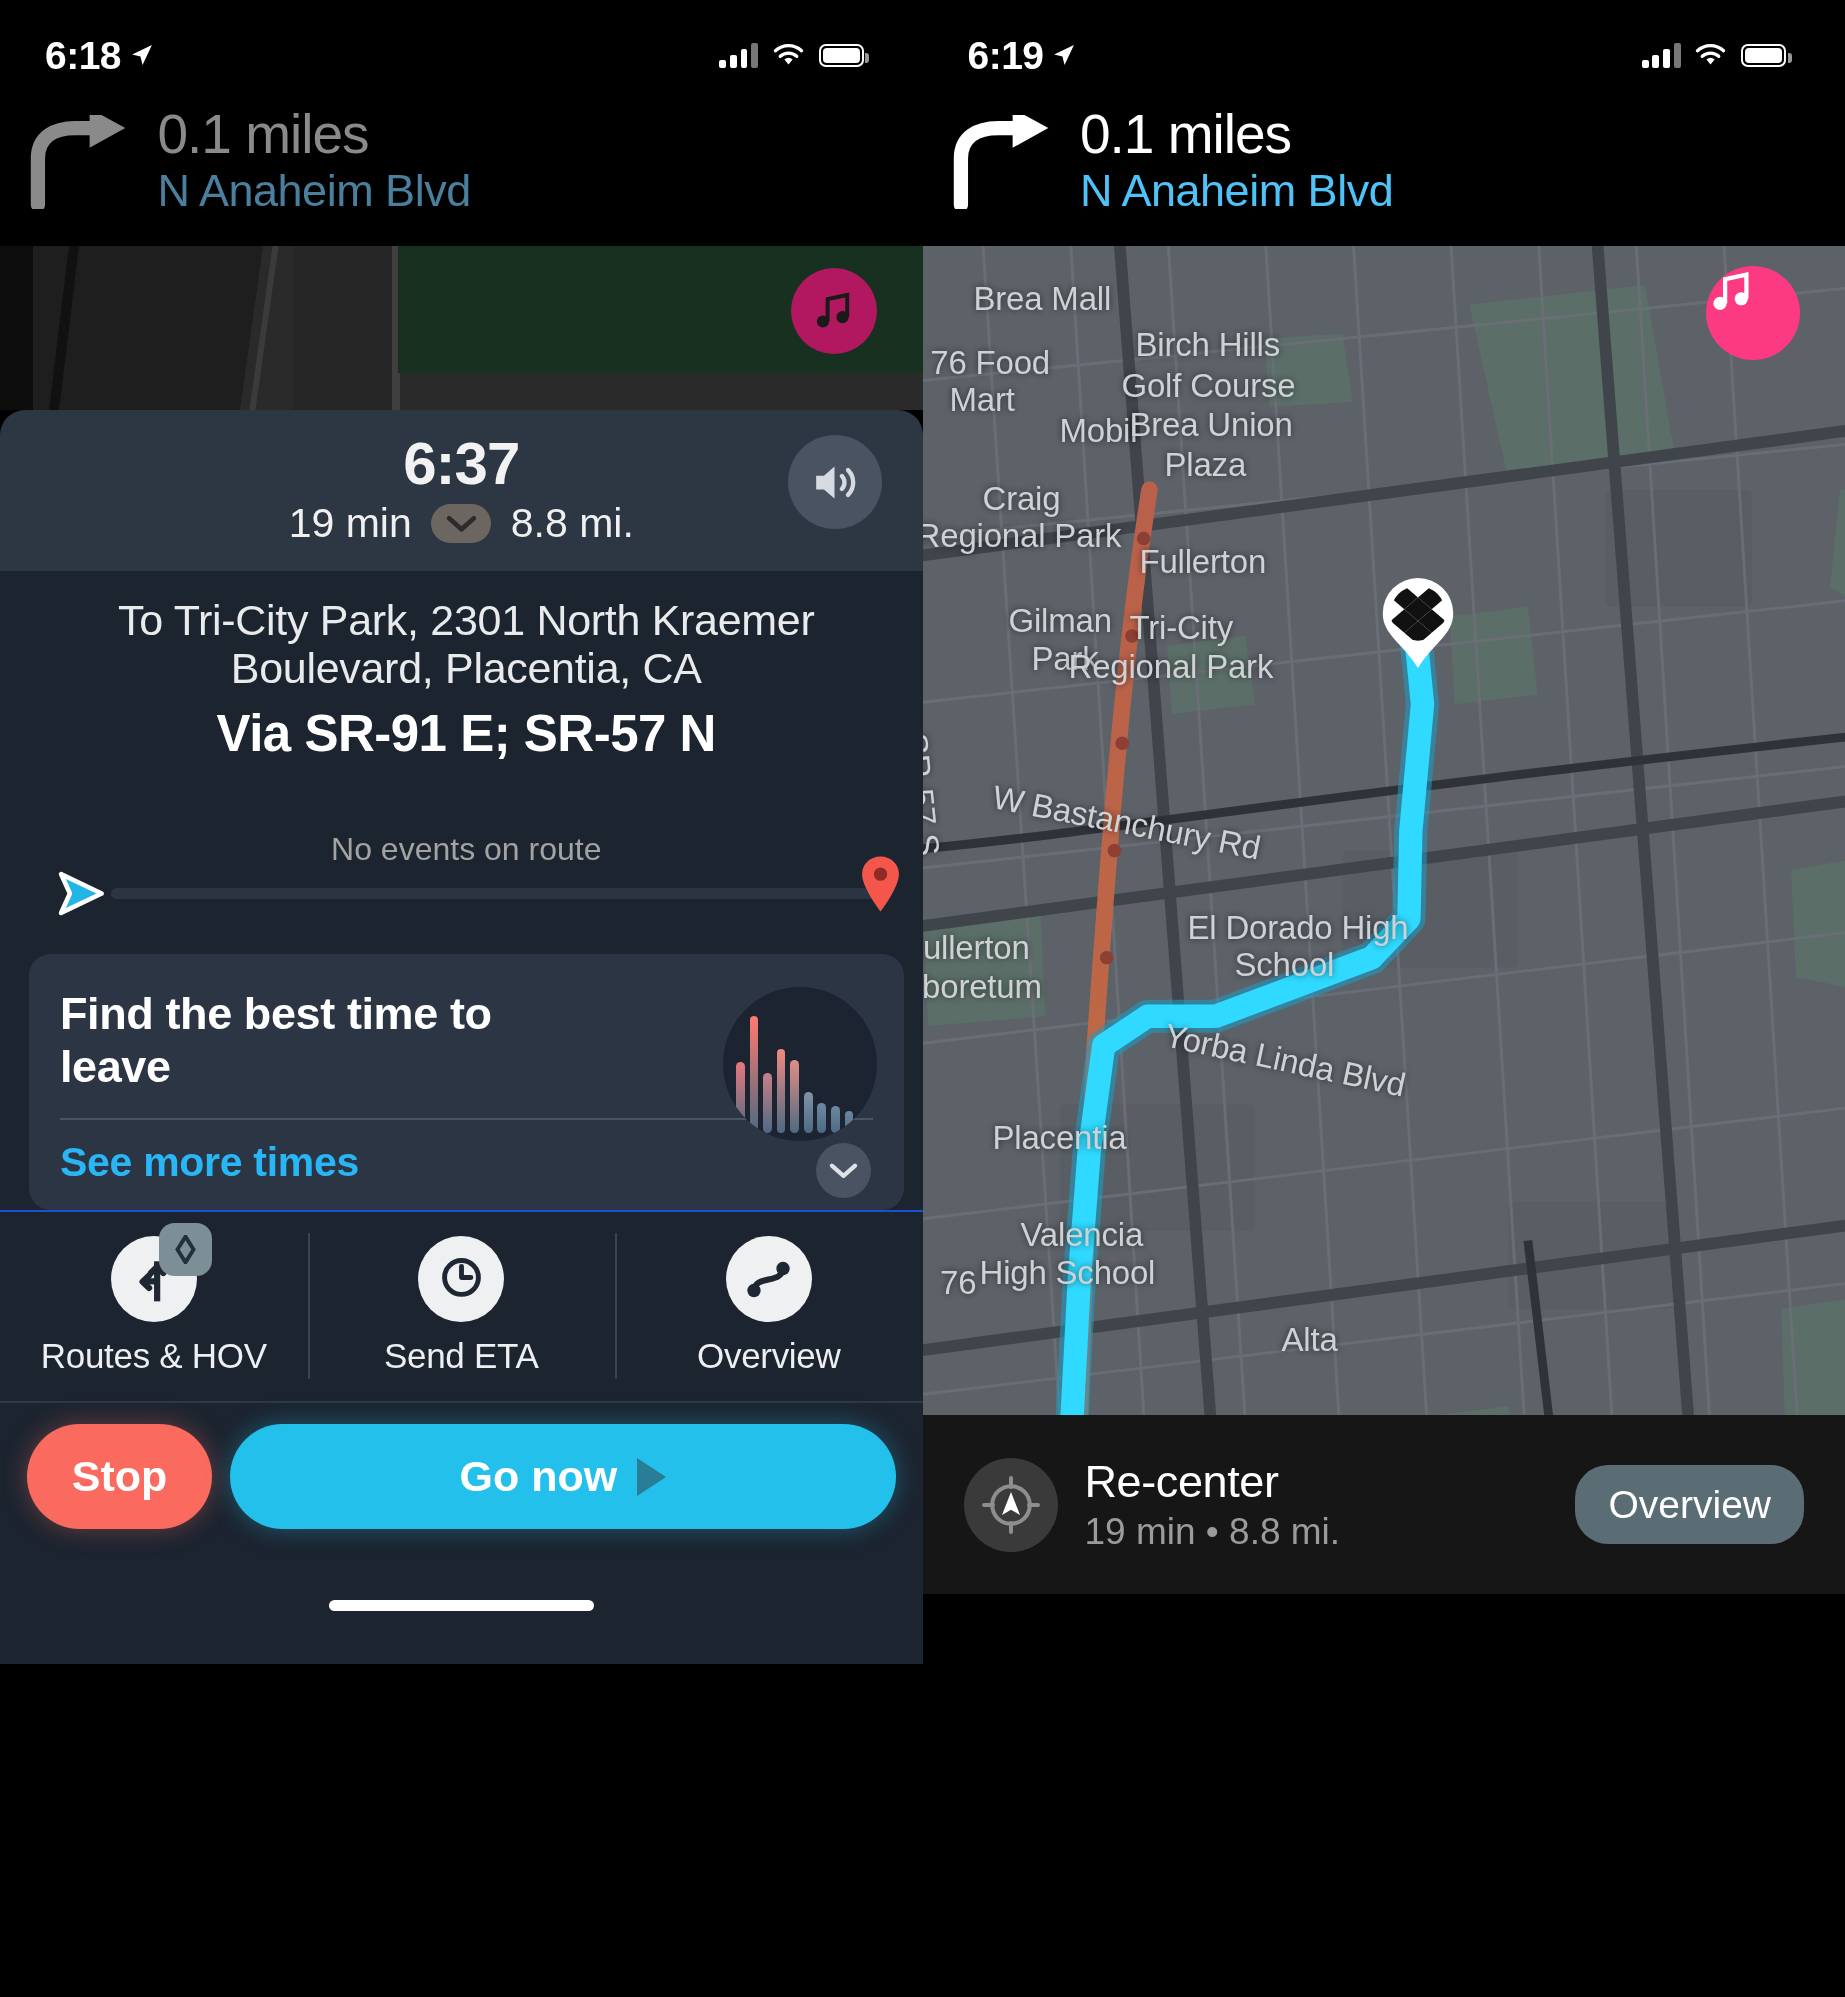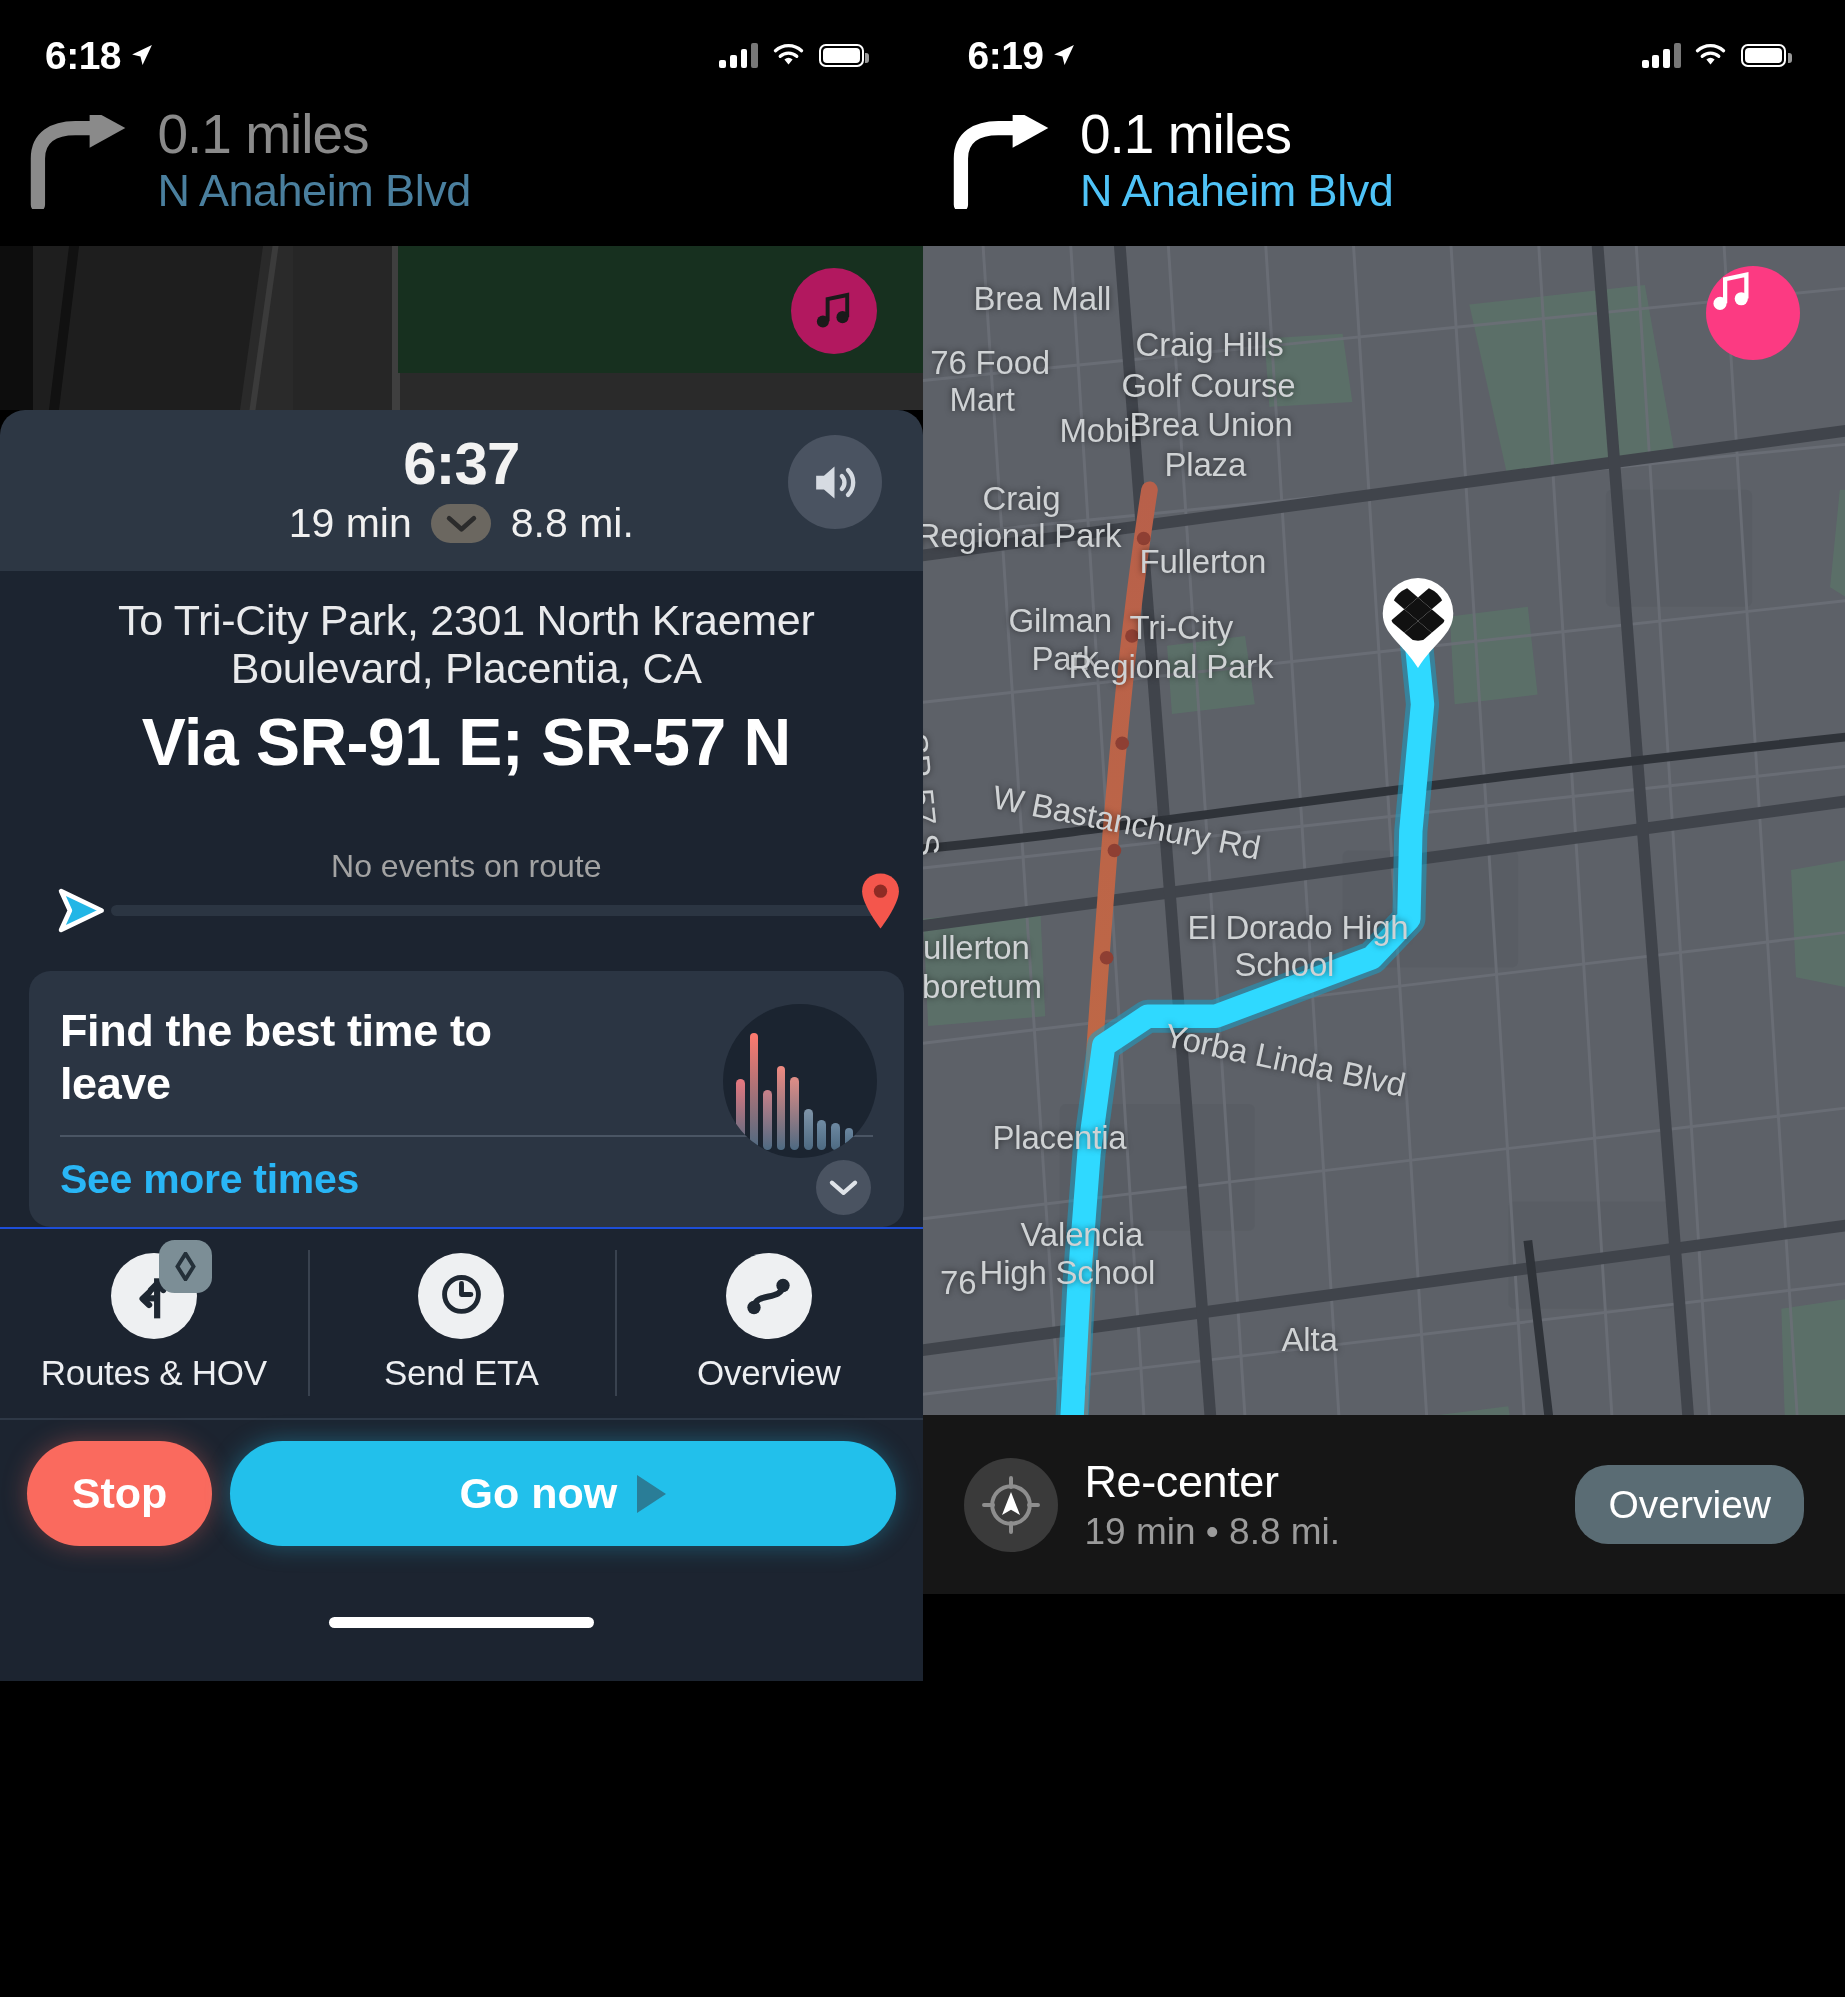--- a/index.html
+++ b/index.html
@@ -80,21 +80,21 @@
   .eta-sub { display:flex; align-items:center; justify-content:center; gap: 19.5px; margin-top: 5.9px; font-size: 41px; color: #f0f0f0; font-weight: 400; }
   .eta-chip { width: 60px; height: 39px; border-radius: 19.5px; background: #6b6760; display:flex; align-items:center; justify-content:center; }
   .speaker-btn {
     position: absolute; right: 41px; top: 25px; width: 94px; height: 94px;
     border-radius: 50%; background: #4a5361; display:flex; align-items:center; justify-content:center;
   }
 
   
   .sheet { background: #1c2430; padding: 25px 19px 0 29px; }
   .dest { font-size: 43px; color: #e9eaec; text-align: center; line-height: 1.12; font-weight: 400; letter-spacing: -0.3px;}
-  .via { font-size: 66px; color: #ffffff; text-align: center; font-weight: 700; margin-top: 11.7px; letter-spacing: -0.5px;}
+  .via { font-size: 51px; color: #ffffff; text-align: center; font-weight: 700; margin-top: 11.7px; letter-spacing: -0.5px;}
 
   .events-row { position: relative; margin-top: 68px; height: 88px; }
   .events-label { position:absolute; width: 100%; text-align:center; top: 0; font-size: 32px; color: #a3a3a3; }
   .track { position: absolute; left: 82px; right: 25px; top: 57px; height: 11.7px; border-radius: 5.9px; background: #2b3542; }
   .track::after { content:""; position:absolute; right:0; top:0; height:100%; width:7.8px; border-radius:5.9px; background:#ff5a4e; }
   .pos-arrow { position:absolute; left: 25px; top: 35px; width: 53px; height: 55px; }
   .pin-end { position:absolute; right: 0px; top: 23.4px; width: 47px; height: 60px; }
 
   
   .best-card {
@@ -447,21 +447,21 @@
             <circle cx="150" cy="1580" r="7"></circle>
         </g>
 
         <path d="M505 400 L512 470 L500 600 L498 690 L460 730 L300 790 L230 790 L185 820 L170 930 L160 1060 L150 1250 L148 1644" stroke="#1b9fc4" stroke-width="34" fill="none" stroke-linejoin="round" stroke-linecap="round" opacity=".55"></path>
         <path d="M505 400 L512 470 L500 600 L498 690 L460 730 L300 790 L230 790 L185 820 L170 930 L160 1060 L150 1250 L148 1644" stroke="#2fd9ff" stroke-width="24" fill="none" stroke-linejoin="round" stroke-linecap="round"></path>
       </svg>
 
       <div class="mlabel" style="left:51px; top:34px;">Brea Mall</div>
       <div class="mlabel" style="left:7.8px; top:98px;">76 Food</div>
       <div class="mlabel" style="left:27px; top:135px;">Mart</div>
-      <div class="mlabel" style="left:213px; top:80px;">Craig Hills</div>
+      <div class="mlabel" style="left:213px; top:80px;">Birch Hills</div>
       <div class="mlabel" style="left:199px; top:121px;">Golf Course</div>
       <div class="mlabel" style="left:137px; top:166px;">Mobil</div>
       <div class="mlabel" style="left:207px; top:160px;">Brea Union</div>
       <div class="mlabel" style="left:242px; top:200px;">Plaza</div>
       <div class="mlabel" style="left:60px; top:234px;">Craig</div>
       <div class="mlabel" style="left:-5.9px; top:271px;">Regional Park</div>
       <div class="mlabel" style="left:217px; top:297px;">Fullerton</div>
       <div class="mlabel" style="left:86px; top:356px;">Gilman</div>
       <div class="mlabel" style="left:109px; top:394px;">Park</div>
       <div class="mlabel" style="left:207px; top:363px;">Tri-City</div>

